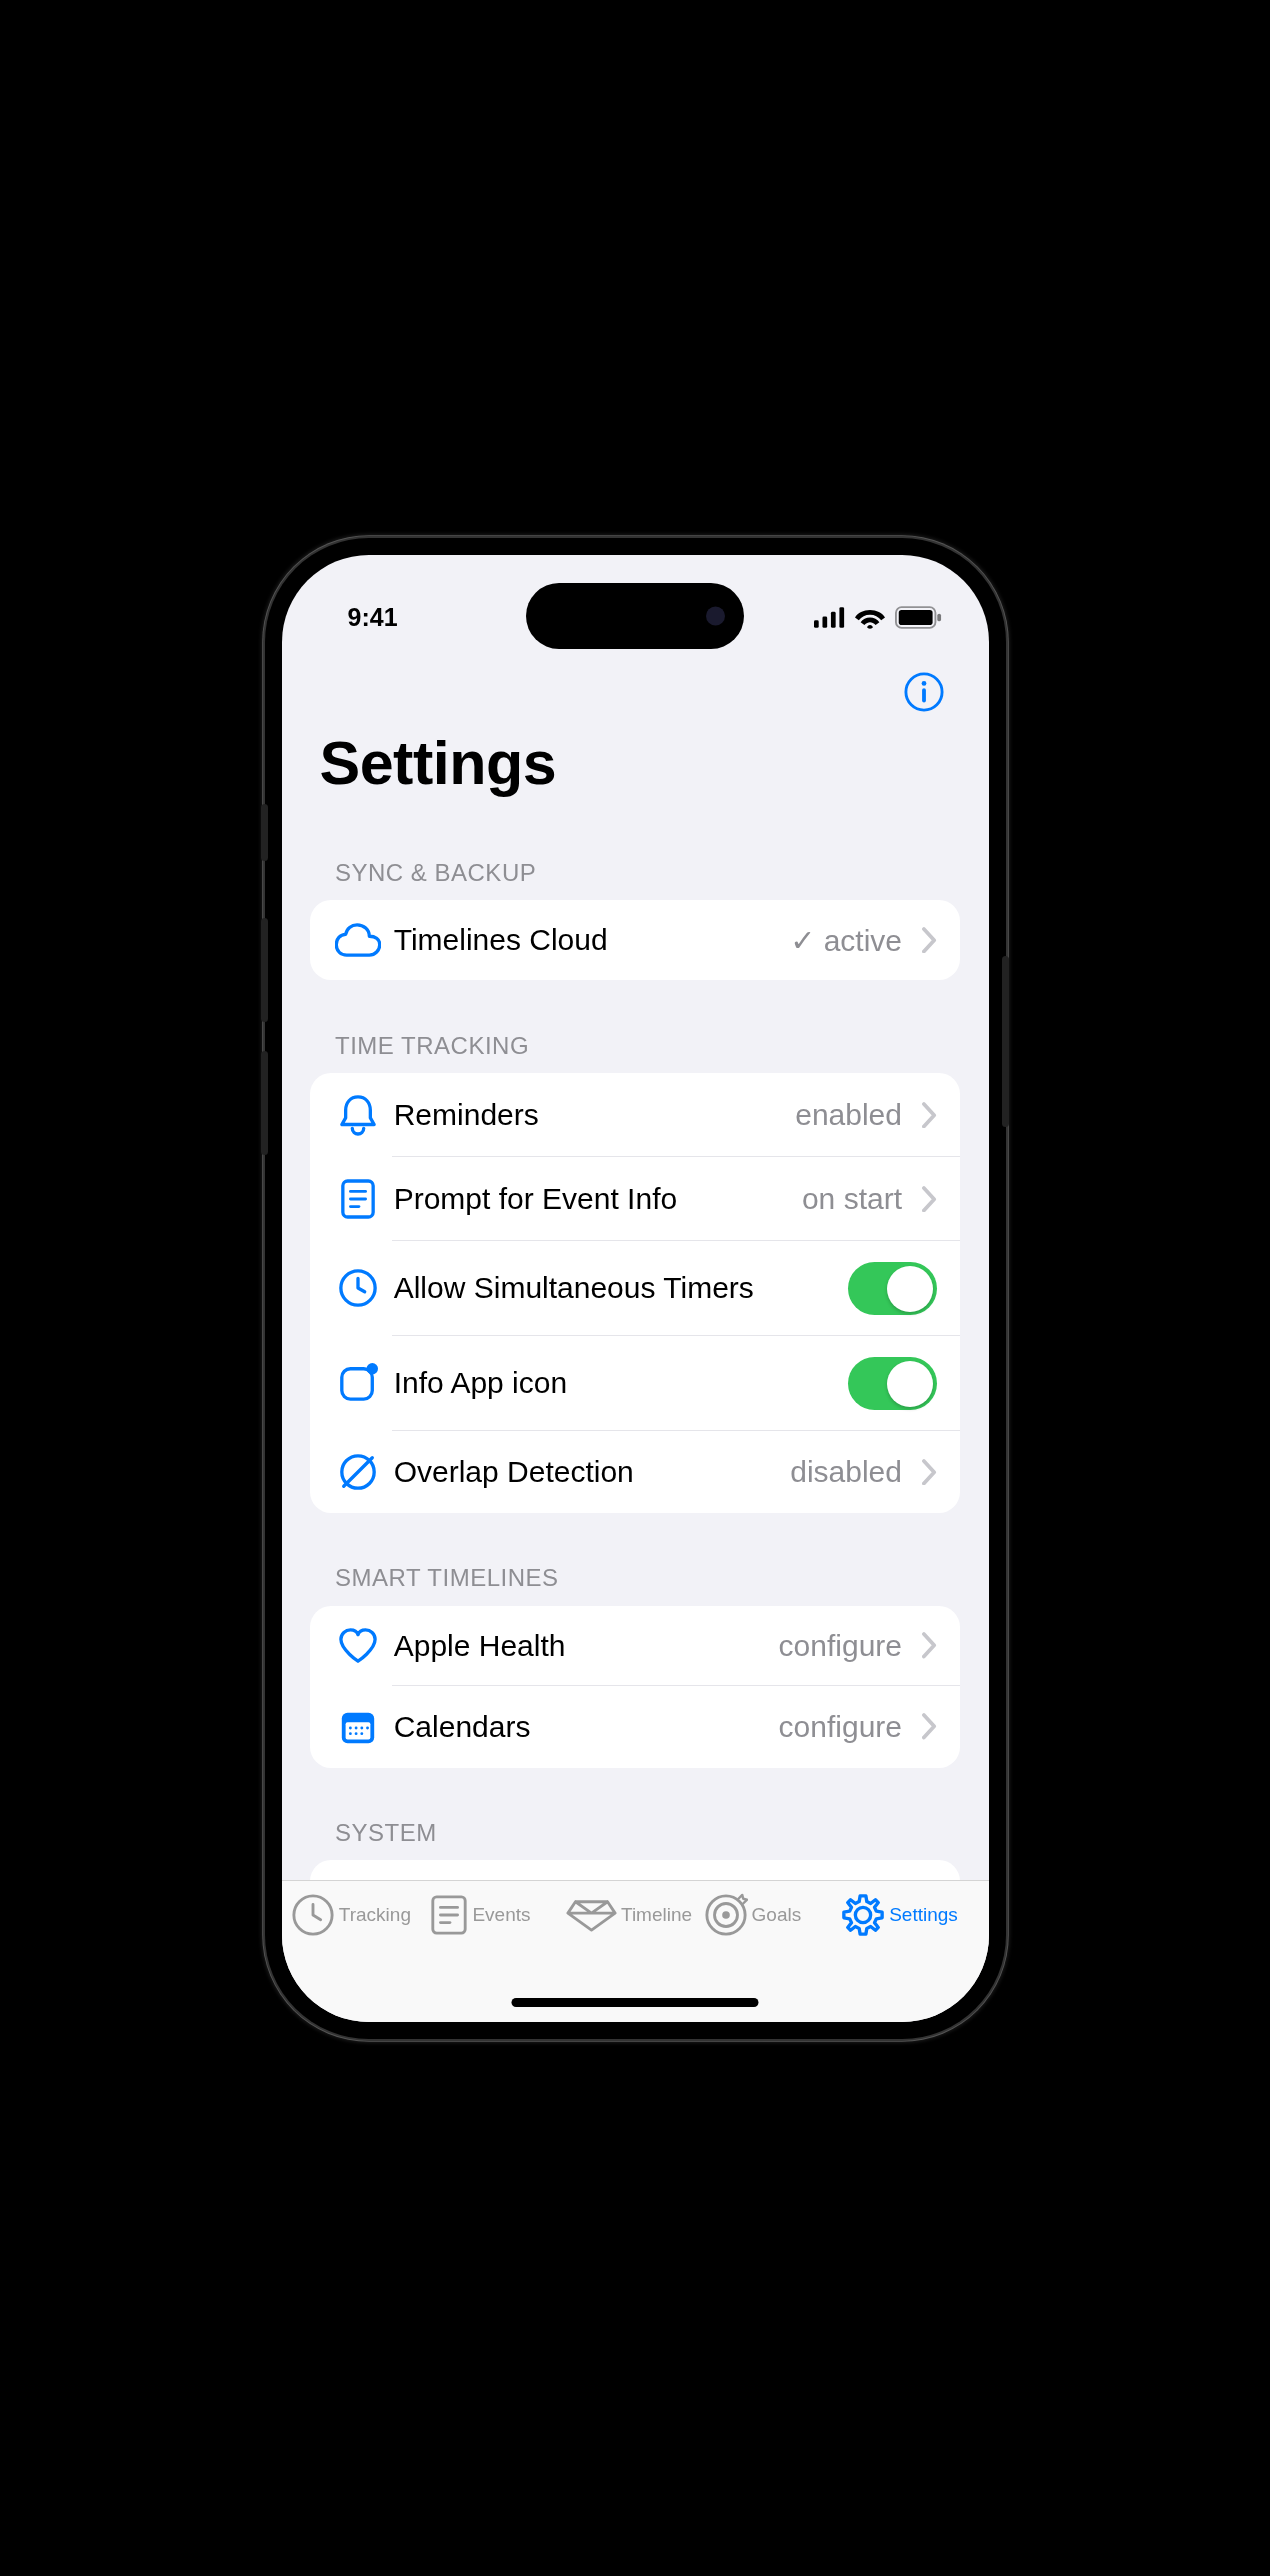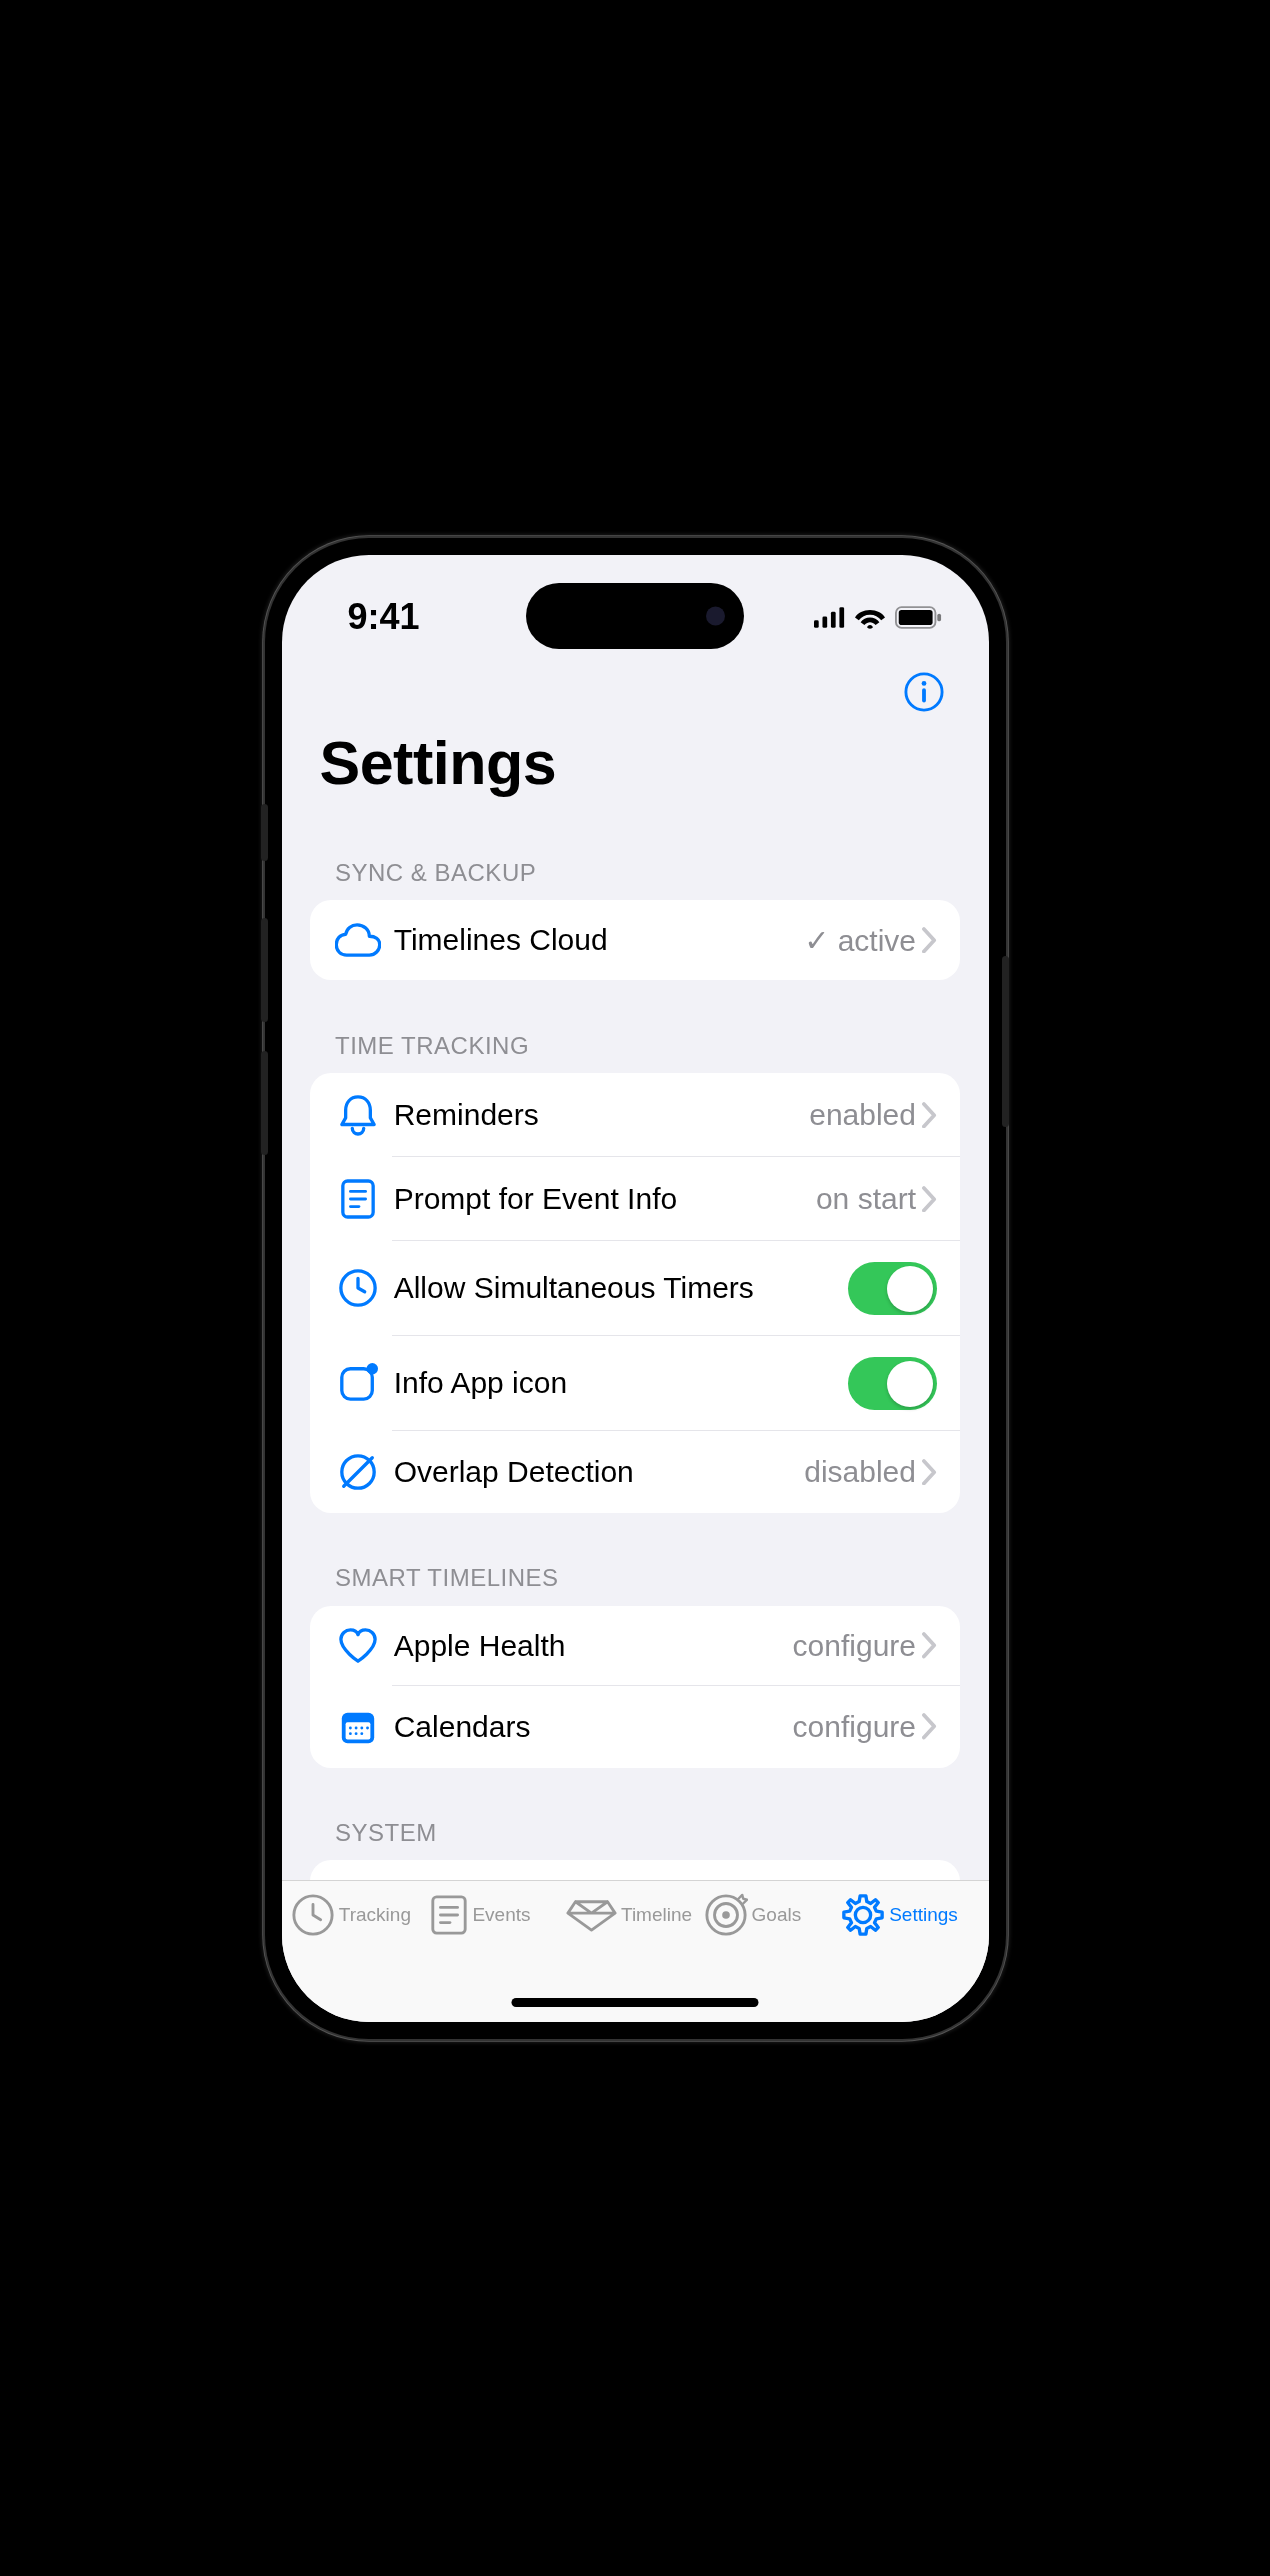--- a/index.html
+++ b/index.html
@@ -63,21 +63,21 @@
       background: #1a1a2e;
       border-radius: 50%;
     }
     
     .status-bar {
       display: flex;
       justify-content: space-between;
       align-items: center;
       padding: 30px 47px 0 47px;
       height: 95px;
-      font-size: 36px;
+      font-size: 25px;
       font-weight: 600;
       color: #000;
     }
     
     .status-time {
       padding-left: 19px;
     }
     
     .status-right {
       display: flex;
@@ -166,21 +166,21 @@
       font-size: 30px;
       font-weight: 400;
       color: #000;
       padding-left: 5.7px;
     }
     
     .row-value {
       font-size: 30px;
       color: #8e8e93;
       font-weight: 400;
-      margin-right: 6px;
+      margin-right: 20px;
     }
     
     .row-value.check::before {
       content: "✓ ";
     }
     
     .row-chevron {
       color: #c7c7cc;
       display: flex;
       align-items: center;

